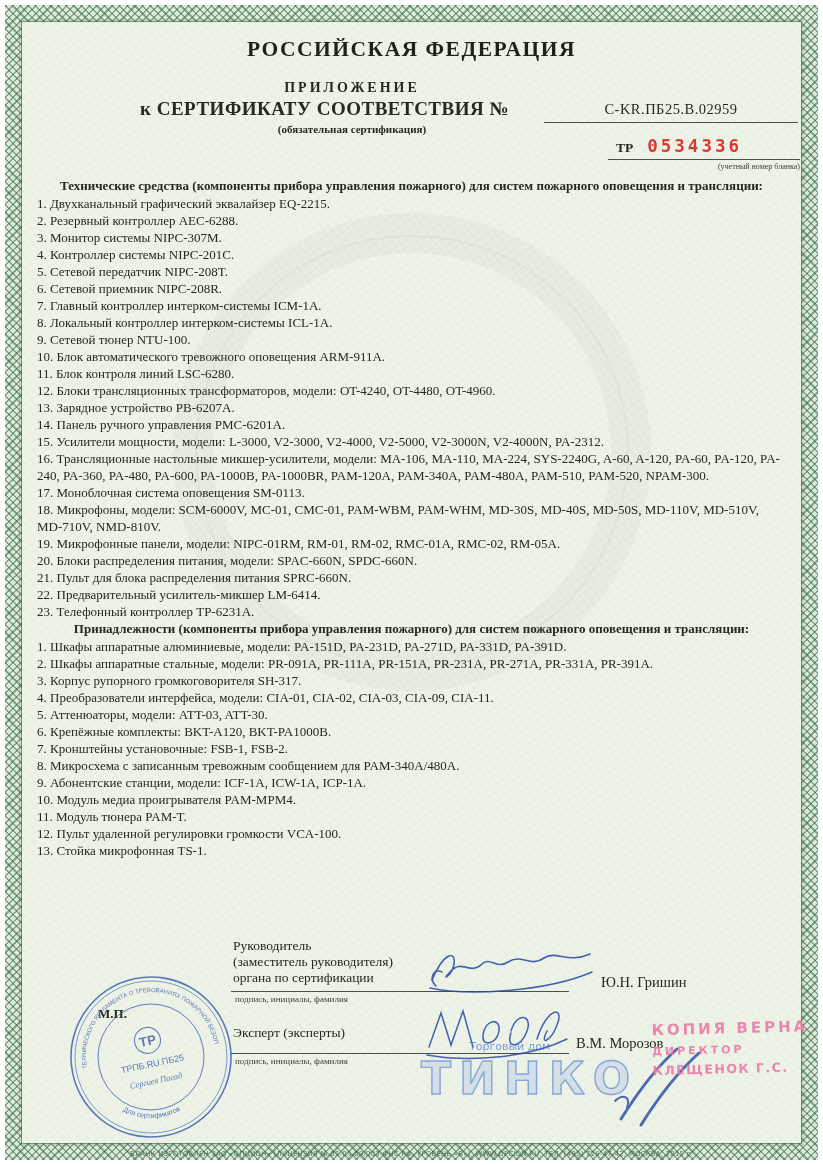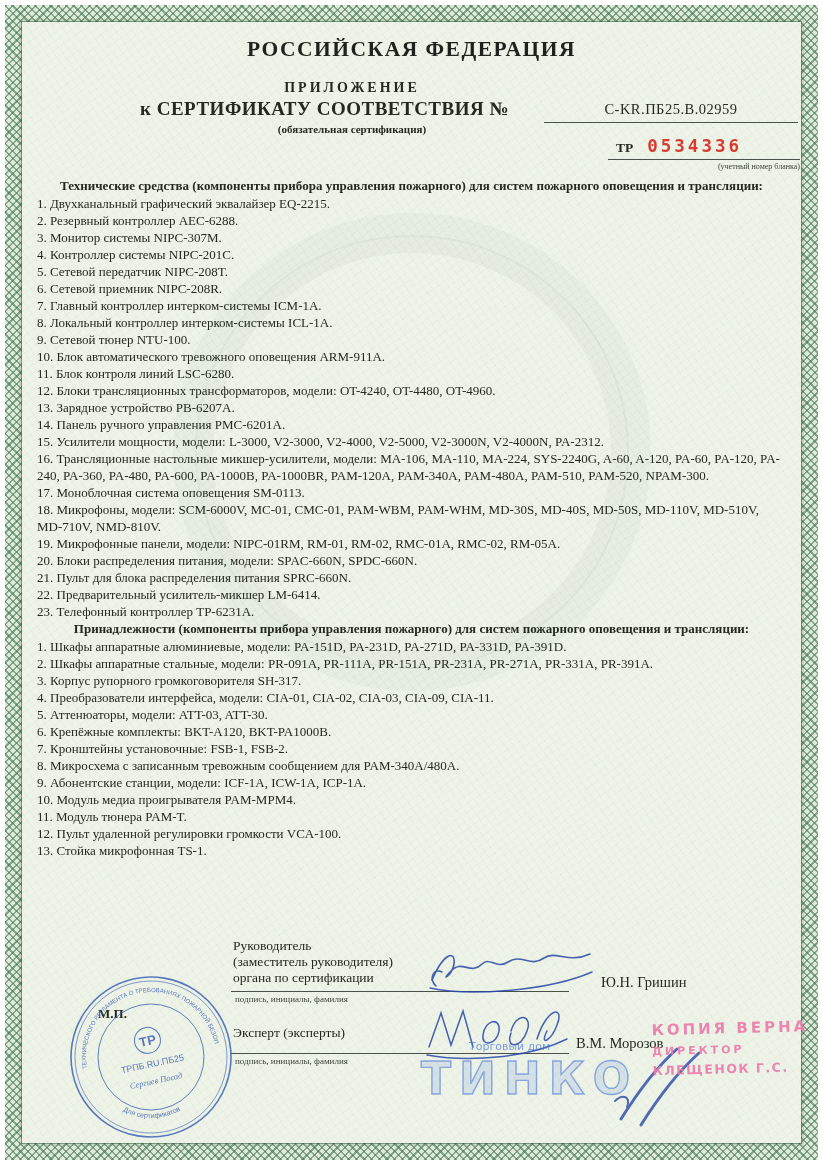--- a/index.html
+++ b/index.html
@@ -210,13 +210,14 @@
       <div class="cs1">КОПИЯ  ВЕРНА</div>
       <div class="cs2">ДИРЕКТОР</div>
       <div class="cs3">КЛЕЩЕНОК Г.С.</div>
     </div>
 
     <div class="abs wm-small">Торговый дом</div>
     <div class="abs wm-big">ТИНКО</div>
 
   </div>
 
+  <div class="printnote">БЛАНК ИЗГОТОВЛЕН ЗАО «ОПЦИОН» (ЛИЦЕНЗИЯ № 05-05-09/003 ФНС РФ, УРОВЕНЬ «Б»), WWW.OPCION.RU, ТЕЛ. (495) 726-47-42, МОСКВА, 2015 г.</div>
 </div>
 
 </body></html>

